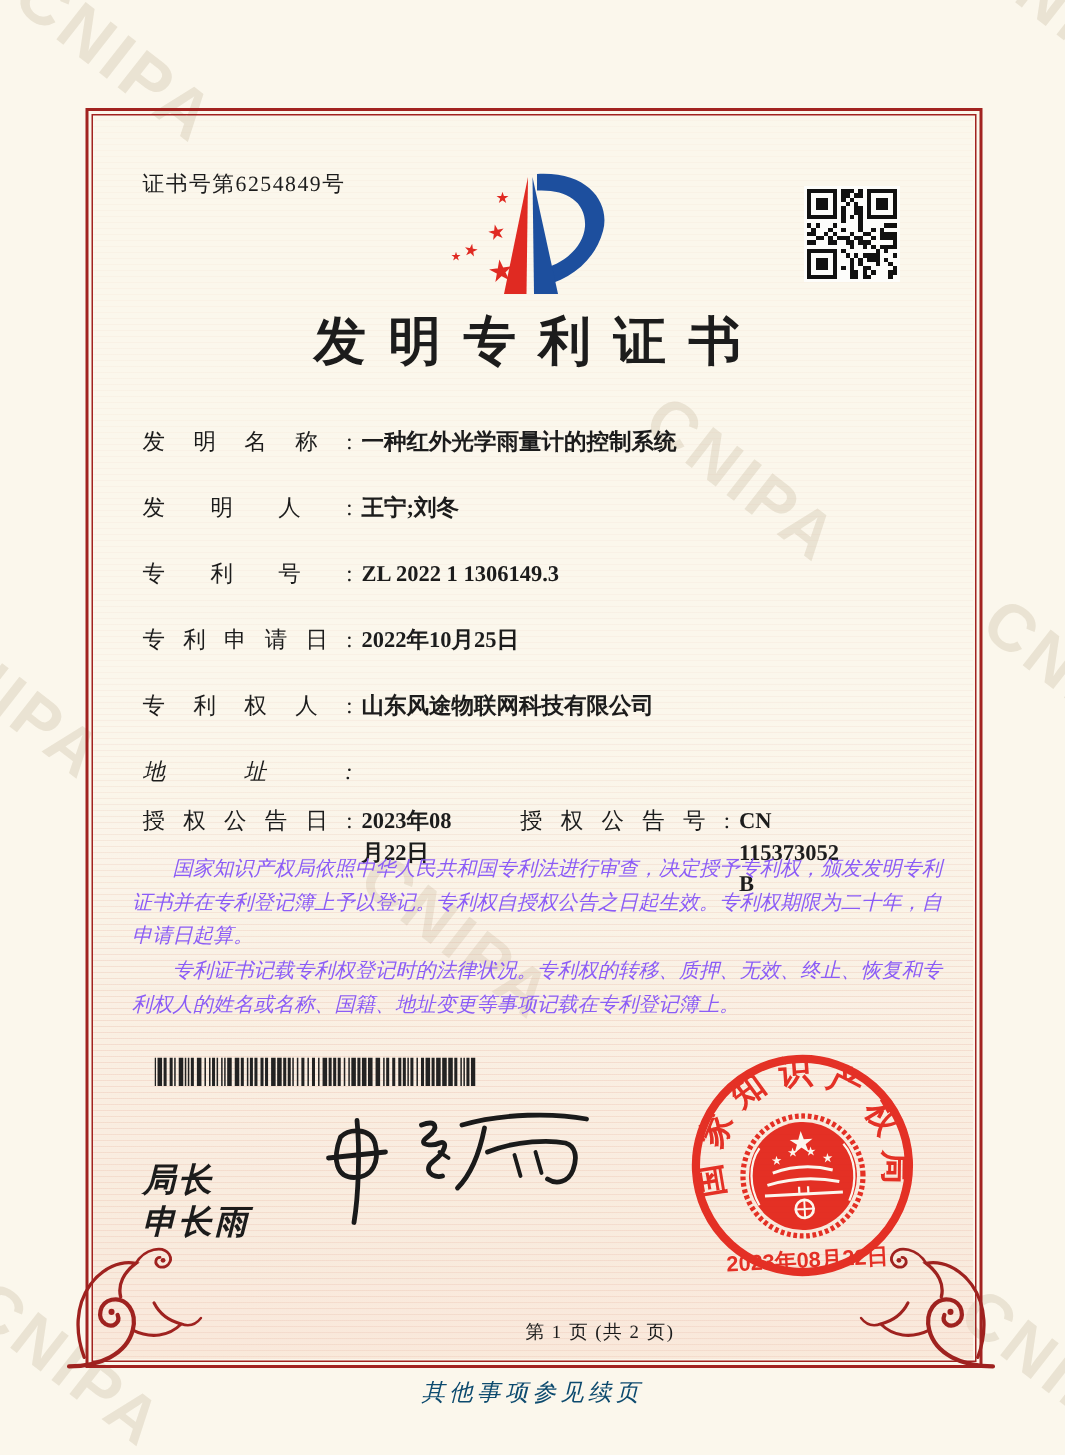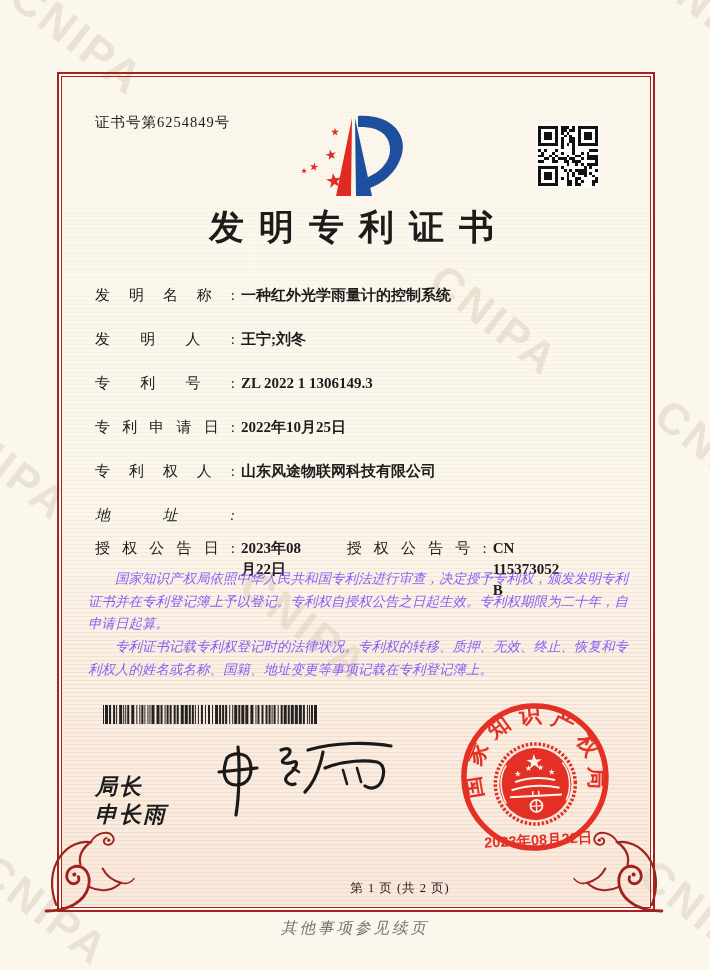--- a/index.html
+++ b/index.html
@@ -52,21 +52,21 @@
   .grant-row{display:flex;font-size:15px;line-height:21px;}
   .grant-pair{display:flex;}
   .grant-pair.second{margin-left:36px;}
   .paras{left:88px;top:568px;width:542px;font-size:13.5px;line-height:1.68;font-style:italic;color:#8b5cf6;}
   .paras p{margin:0;text-indent:2em;}
   .barcode{left:103px;top:705px;width:214px;height:19px;}
   .director{left:95px;top:773px;font-family:"Liberation Sans","DejaVu Sans",sans-serif;font-weight:600;font-size:22px;letter-spacing:2px;line-height:28px;font-style:italic;}
   .signature{left:205px;top:722px;width:200px;height:104px;}
   .seal{left:455px;top:698px;width:160px;height:160px;transform:rotate(-3deg);opacity:0.95;}
   .page-num{left:57px;top:880px;width:686px;text-align:center;font-size:12.5px;letter-spacing:1px;}
-  .note{left:0;top:918px;width:710px;text-align:center;font-size:15.5px;font-style:italic;letter-spacing:3px;color:#737373;}
+  .note{left:0;top:918px;width:710px;text-align:center;font-size:15.5px;font-style:italic;letter-spacing:3px;color:#0c4a6e;}
   .flourish{width:96px;height:96px;}
   .flourish.bl{left:40px;top:818px;}
   .flourish.br{left:572px;top:818px;transform:scaleX(-1);}
 </style>
 </head>
 <body>
 
 <div class="wm" style="left:0px;top:10px;font-size:46px;">CNIPA</div>
 <div class="wm" style="left:640px;top:-12px;font-size:44px;">CNIPA</div>
 <div class="wm" style="left:420px;top:295px;font-size:44px;">CNIPA</div>

